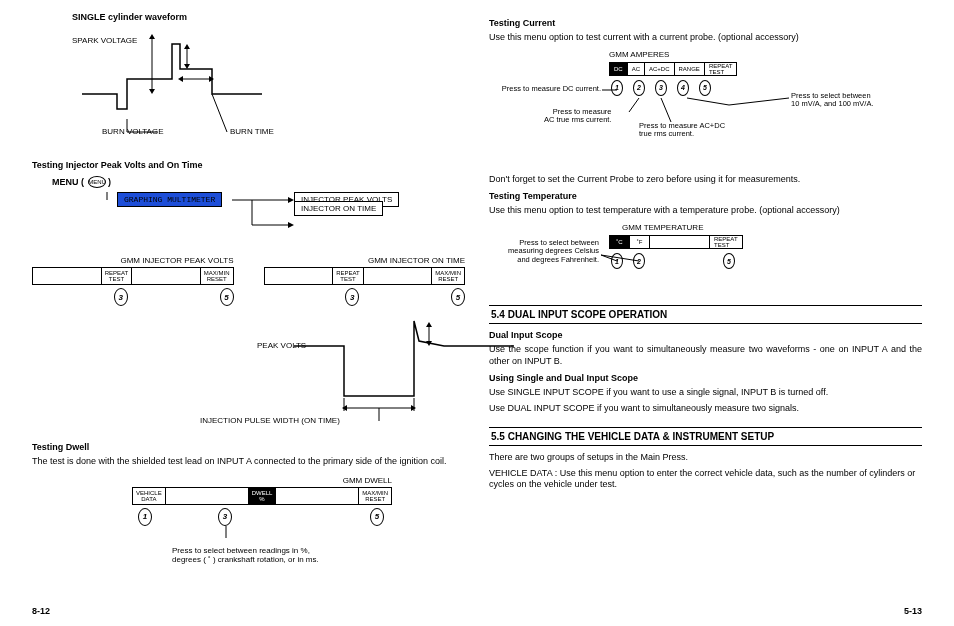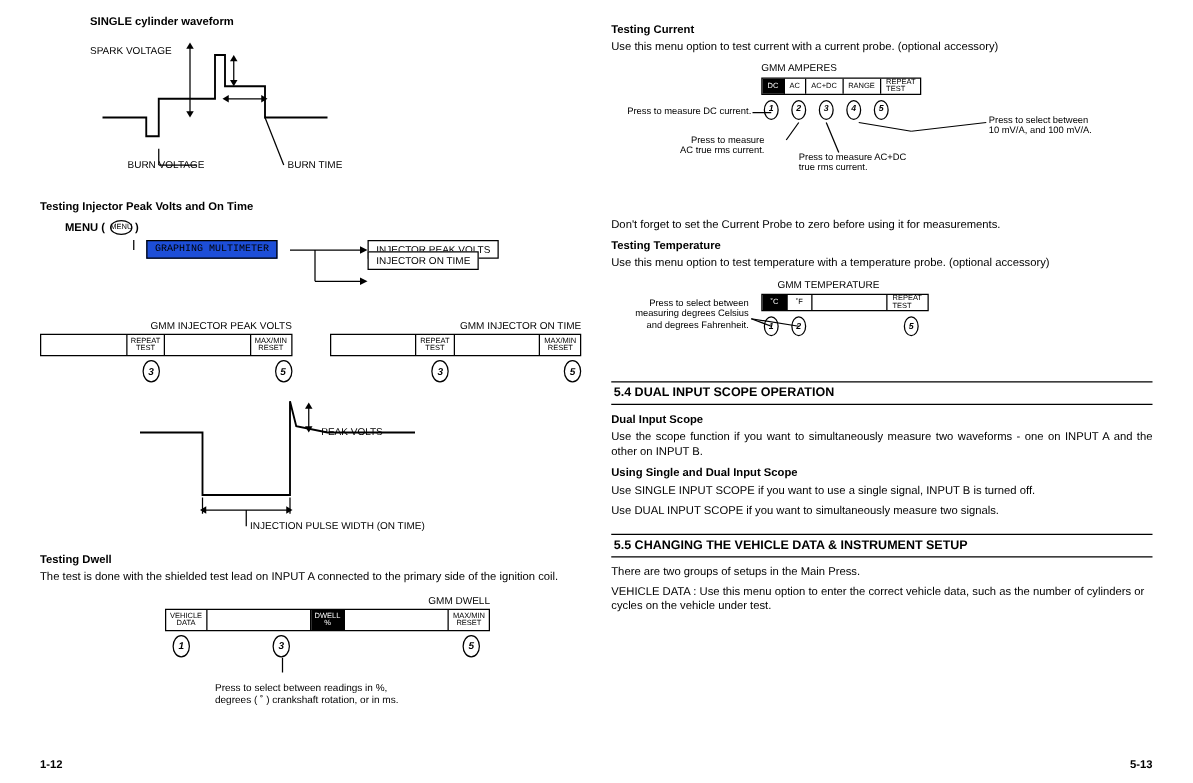--- a/index.html
+++ b/index.html
@@ -36,21 +36,21 @@
   .inst { flex: 1; }
   .inst-title { font-size: 8px; margin-bottom: 2px; text-align: right; }
   .inst-bar { border: 1px solid #000; display: flex; font-size: 6px; height: 18px; align-items: center; }
   .inst-cell { border-right: 1px solid #000; padding: 0 3px; text-align: center; line-height: 1; white-space: nowrap; display:flex; flex-direction:column; justify-content:center; height:100%;}
   .inst-cell.last { border-right: none; }
   .inst-cell.sel { background: #000; color: #fff; }
   .inst-buttons { display: flex; gap: 10px; margin-top: 3px; font-size: 8px; justify-content: space-around; }
   .oval-btn { border: 1px solid #000; border-radius: 50%; width: 14px; height: 18px; display: inline-flex; align-items: center; justify-content: center; font-size: 8px; font-style: italic; font-weight: bold; }
   
   
-  .inj-wave { position: relative; height: 120px; margin-left: 70px; margin-top: 10px; }
+  .inj-wave { position: relative; height: 120px; margin-left: 70px; margin-top: 10px; text-align: center; }
   
   
   .section-bar { border-top: 1px solid #000; border-bottom: 1px solid #000; padding: 3px 2px; margin: 12px 0 6px 0; font-weight: bold; font-size: 10px; }
   
   
   .amp-wrap { position: relative; margin-top: 6px; height: 120px; }
   .amp-title { position: absolute; left: 120px; top: 0; font-size: 8px; }
   .amp-bar-pos { position: absolute; left: 120px; top: 12px; }
   .amp-bar { border: 1px solid #000; display: flex; font-size: 6px; height: 14px; align-items: stretch; }
   .amp-cell { border-right: 1px solid #000; padding: 0 4px; display:flex; align-items:center; justify-content:center; white-space:nowrap;}
@@ -201,21 +201,21 @@
       <span style="flex:1"></span>
       <span class="oval-btn" style="margin-right:8px;">5</span>
     </div>
     <svg width="260" height="20" style="display:block;">
       <line x1="94" y1="0" x2="94" y2="12" stroke="#000"></line>
     </svg>
     <div style="font-size:8px; margin-left:40px; white-space:pre-line;">Press to select between readings in %,
 degrees ( ˚ ) crankshaft rotation, or in ms.</div>
   </div>
 
-  <div class="page-num left">1-12</div>
+  <div class="page-num left">8-12</div>
 </div>
 
 <div class="col">
   <div class="section-title">Testing Current</div>
   <div class="para">Use this menu option to test current with a current probe. (optional accessory)</div>
 
   <div class="amp-wrap">
     <div class="amp-title">GMM AMPERES</div>
     <div class="amp-bar-pos">
       <div class="amp-bar">

